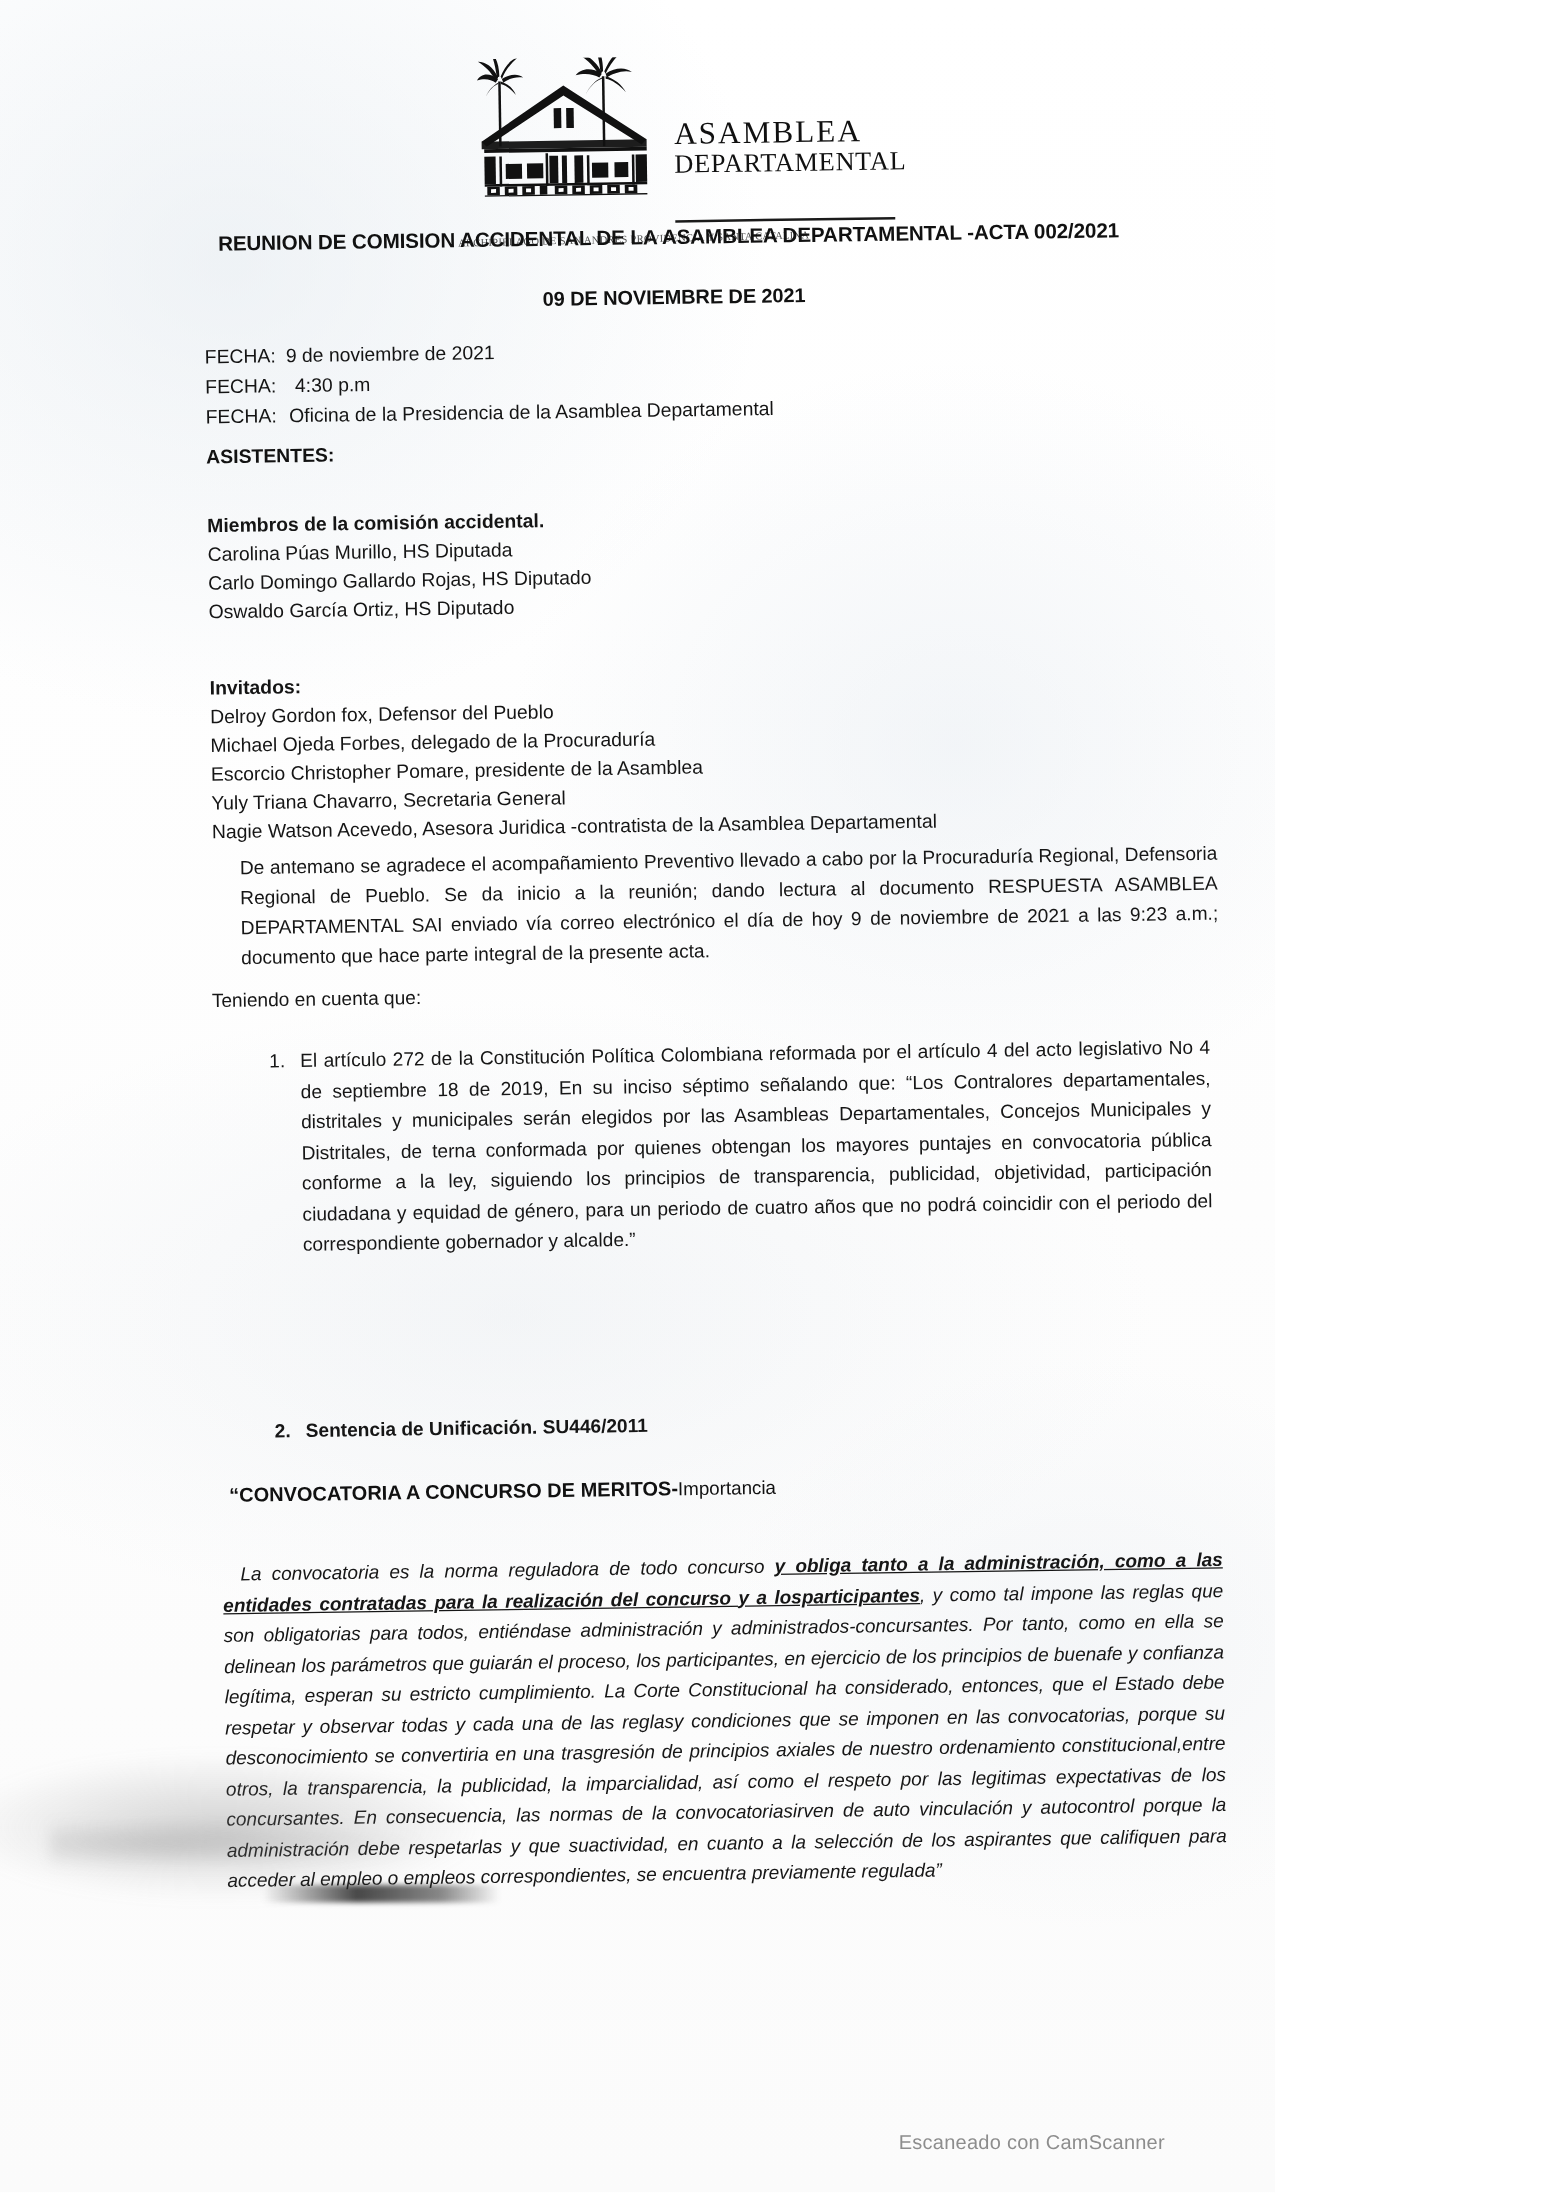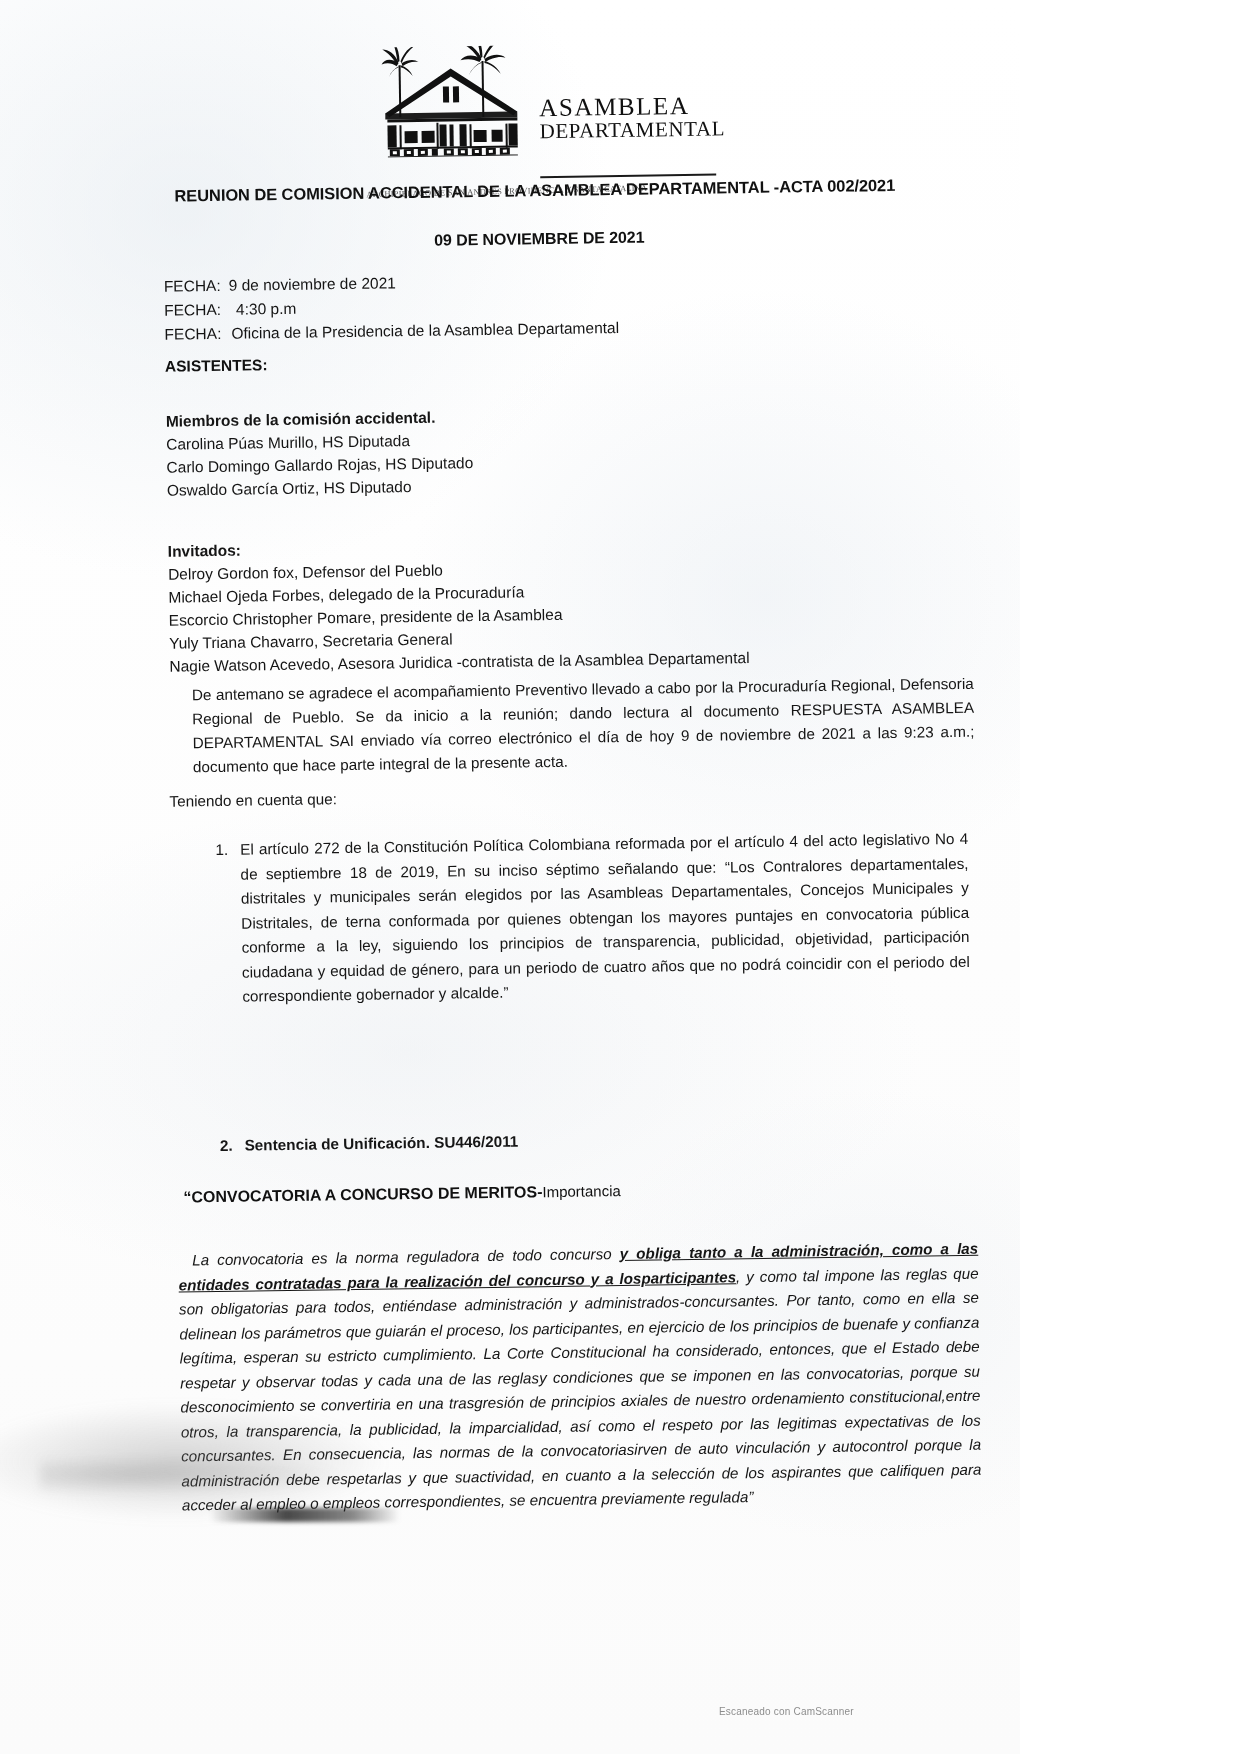--- a/index.html
+++ b/index.html
@@ -254,21 +254,21 @@
     color: #161616;
     text-indent: 14px;
   }
   .quote u { text-decoration: underline; font-weight: bold; }
 
   
   .camscanner {
     position: absolute;
     left: 719px;
     top: 1706px;
-    font-size: 10px;
+    font-size: 16px;
     color: #8d8d8d;
     letter-spacing: .2px;
     white-space: nowrap;
   }
 </style>
 </head>
 <body>
 
 <div class="page">
   <div class="scan-tint"></div>

